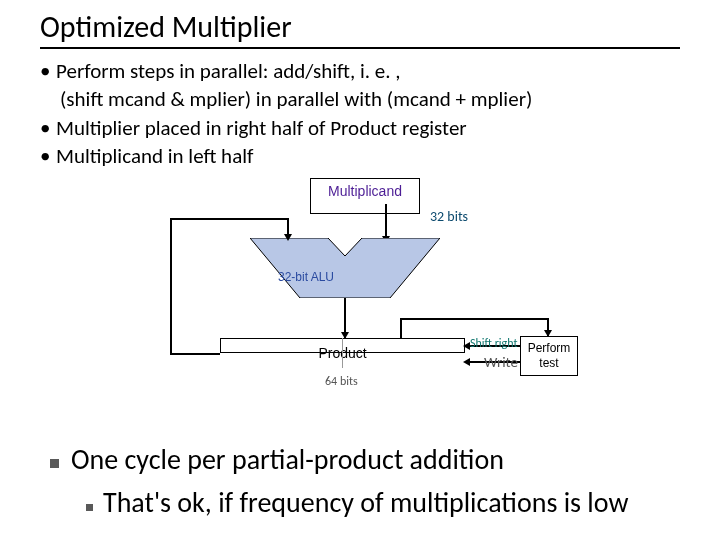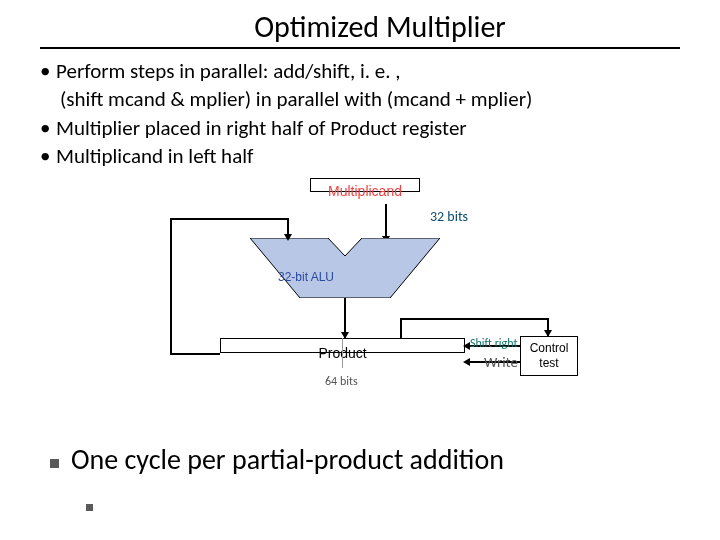--- a/index.html
+++ b/index.html
@@ -1,25 +1,25 @@
 <!DOCTYPE html>
 <html><head>
 <meta charset="utf-8">
 <style>
   * { margin: 0; padding: 0; box-sizing: border-box; }
   body { width: 720px; height: 540px; background: #fff; font-family: Calibri, Arial, sans-serif; color: #000; position: relative; }
-  .title { font-size: 30px; padding: 8px 0 2px 40px; font-weight: 400; text-align: center; }
+  .title { font-size: 30px; padding: 8px 0 2px 40px; font-weight: 400; }
   .title-underline { border-bottom: 2px solid #000; margin: 0 40px 8px 40px; }
   .bullets { padding: 0 40px; font-size: 21px; line-height: 1.35; }
   .bullets .row { display: flex; }
   .bullets .dot { width: 16px; flex: 0 0 16px; }
   .bullets .indent { padding-left: 20px; }
   .diagram { position: relative; width: 460px; height: 230px; margin: 8px auto 0 auto; }
   .box { position: absolute; border: 1px solid #000; background: #fff; text-align: center; font-family: Arial, sans-serif; }
-  .multiplicand-box { left: 180px; top: 0; width: 110px; height: 14px; line-height: 24px; font-size: 14px; color: #ef4444; }
+  .multiplicand-box { left: 180px; top: 0; width: 110px; height: 36px; line-height: 24px; font-size: 14px; color: #4c1d95; }
   .multiplicand-bits { position: absolute; left: 300px; top: 30px; font-size: 14px; color: #0c4a6e; }
   .alu { position: absolute; left: 120px; top: 60px; width: 190px; height: 60px; }
   .alu svg { width: 100%; height: 100%; }
   .alu-label { position: absolute; left: 148px; top: 92px; font-size: 12px; color: #2a4aa0; font-family: Arial, sans-serif; }
   .product-box { left: 90px; top: 160px; width: 245px; height: 15px; line-height: 28px; font-size: 14px; }
   .product-split { position: absolute; left: 212px; top: 160px; width: 0; height: 30px; border-left: 1px solid #999; }
   .product-bits { position: absolute; left: 195px; top: 196px; font-size: 12px; color: #555; }
   .control-box { left: 390px; top: 158px; width: 58px; height: 40px; font-size: 12px; line-height: 1.2; padding-top: 4px; }
   .shift-label { position: absolute; left: 340px; top: 158px; font-size: 12px; color: #0f766e; white-space: nowrap; }
   .write-label { position: absolute; left: 354px; top: 175px; font-size: 15px; color: #555; }
@@ -72,21 +72,21 @@
   <span class="alu-label">32-bit ALU</span>
 
   <div class="line" style="left:214px; top:120px; width:2px; height:40px;"></div>
   <div class="arrowhead down" style="left:211px; top:154px;"></div>
 
   <div class="box product-box">Product</div>
   <div class="product-split"></div>
   <span class="product-bits">64 bits</span>
 
   <div class="box control-box">
-    <div>Control</div>
+    <div>Perform</div>
     <div>test</div>
   </div>
 
   <div class="line" style="left:338px; top:167px; width:52px; height:1.5px;"></div>
   <div class="arrowhead left" style="left:333px; top:164px;"></div>
   <span class="shift-label">Shift right</span>
 
   <div class="line" style="left:338px; top:183px; width:52px; height:1.5px;"></div>
   <div class="arrowhead left" style="left:333px; top:180px;"></div>
   <span class="write-label">Write</span>
@@ -101,15 +101,15 @@
   <div class="line" style="left:40px; top:40px; width:118px; height:2px;"></div>
   <div class="line" style="left:157px; top:40px; width:2px; height:20px;"></div>
   <div class="arrowhead down" style="left:154px; top:56px;"></div>
 </div>
 
 <div class="bottom">
   <div>
     <span class="sqbullet"></span><span>One cycle per partial-product addition</span>
   </div>
   <div class="sub">
-    <span class="sqbullet small"></span>
+    <span class="sqbullet small"></span><span>That's ok, if frequency of multiplications is low</span>
   </div>
 </div>
 
 </body></html>

